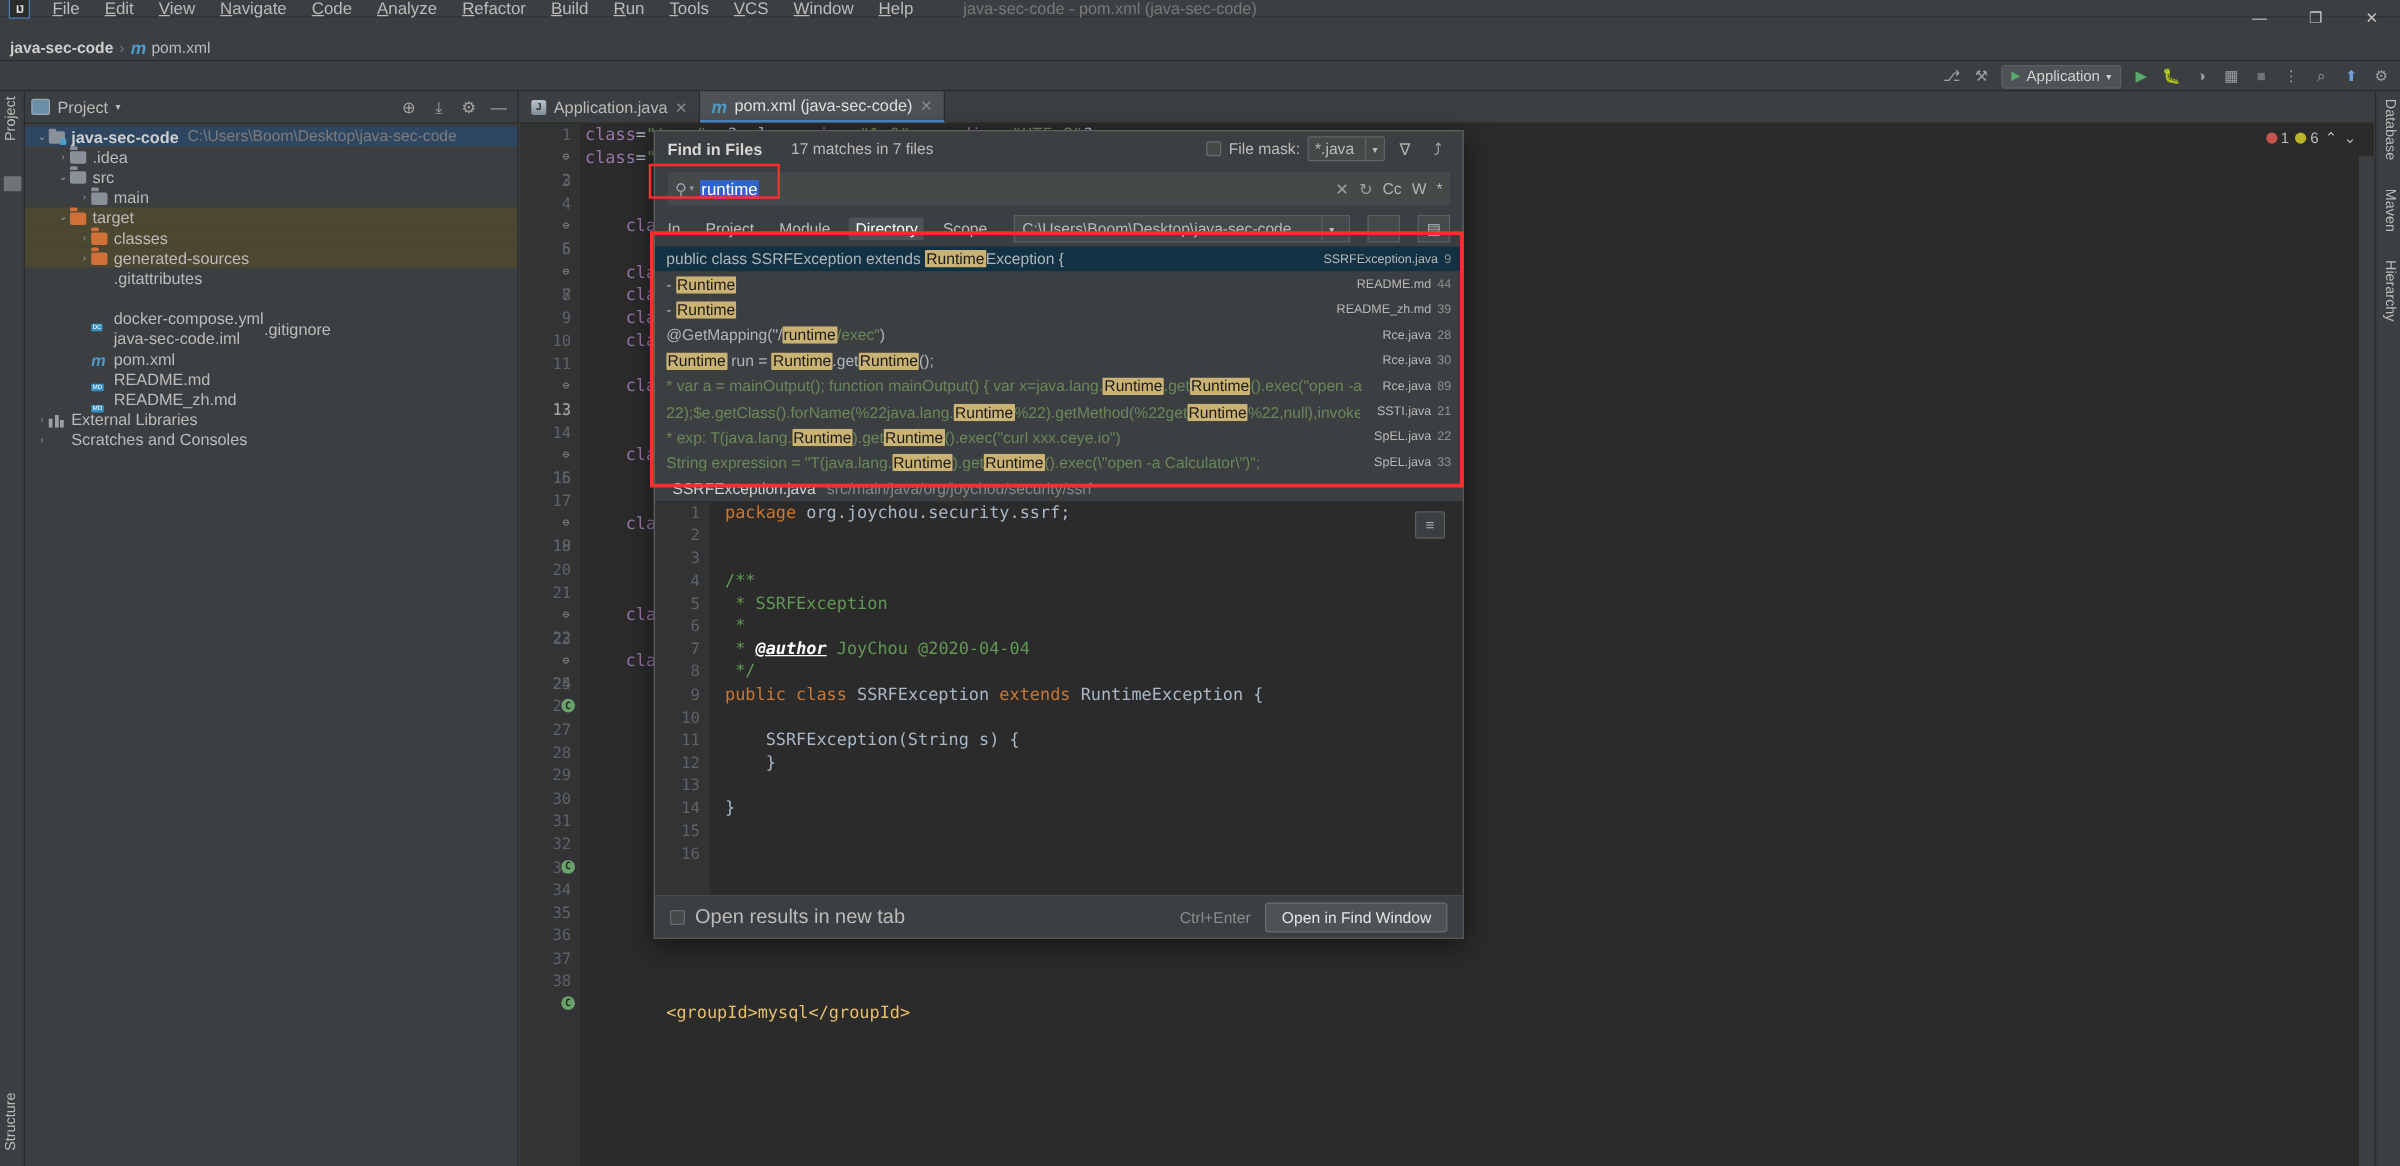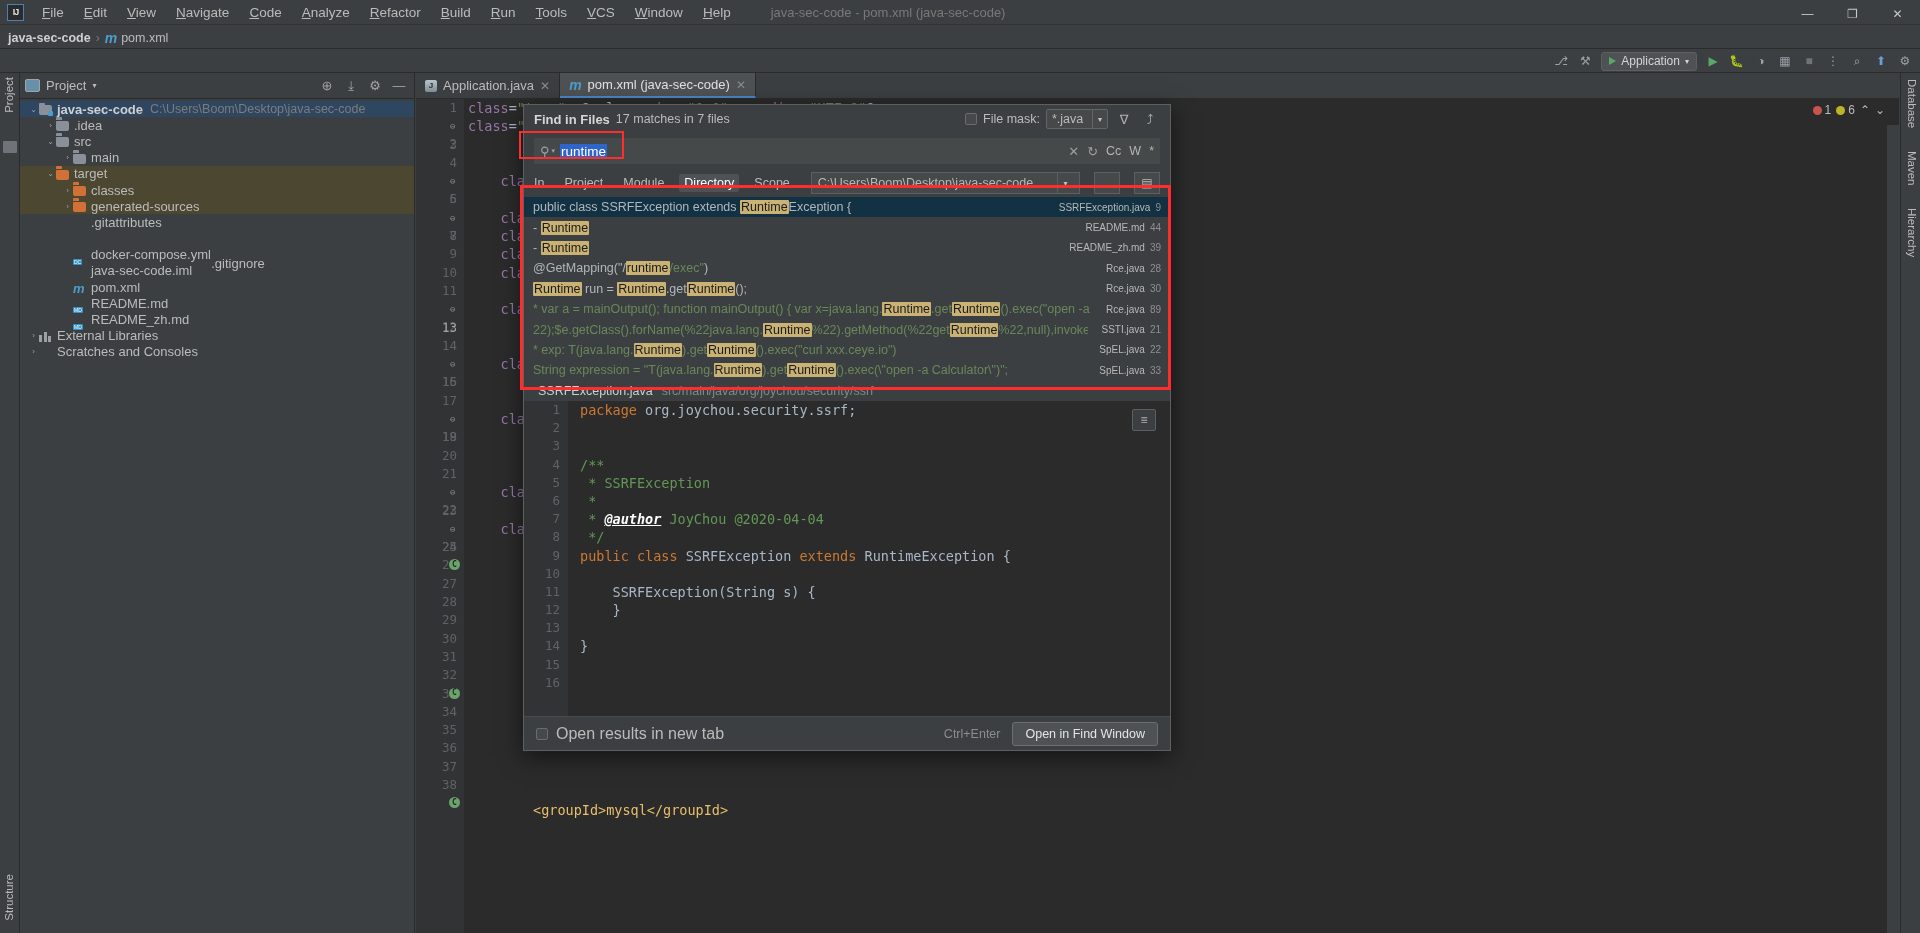--- a/index.html
+++ b/index.html
@@ -8,21 +8,21 @@
     background: #3c3f41;
     font-family: "Liberation Sans", sans-serif;
     font-size: 13px;
     color: #bbbbbb;
     overflow: hidden;
   }
   .app { position: relative; width: 1920px; height: 933px; }
 
   
   .titlebar {
-    position: absolute; left: 0; top: 0; width: 1920px; height: 25px;
+    position: absolute; left: 0; top: 0; width: 1920px; height: 14px;
     background: #3c3f41; display: flex; align-items: center;
     border-bottom: 1px solid #323232;
   }
   .ij-logo {
     width: 17px; height: 17px; margin: 0 8px 0 7px;
     border: 1px solid #4d7fb5; background: #2b2b2b;
     color: #dfe1e5; font-size: 9px; font-weight: bold;
     display: flex; align-items: center; justify-content: center;
     letter-spacing: -1px;
   }
@@ -232,21 +232,21 @@
     position: absolute; left: 523px; top: 104px; width: 648px; height: 647px;
     background: #3c3f41; border: 1px solid #5e6060;
     box-shadow: 0 6px 22px rgba(0,0,0,.55);
     display: flex; flex-direction: column;
   }
   .fd-head {
     height: 28px; display: flex; align-items: center; padding: 0 10px;
     gap: 6px;
   }
   .fd-title { font-weight: bold; font-size: 13px; color: #d6d6d6; }
-  .fd-sub { font-size: 12.5px; color: #bbbbbb; }
+  .fd-sub { font-size: 12.5px; color: #bbbbbb; margin-left: 17px; }
   .fd-head-right {
     margin-left: auto; display: flex; align-items: center; gap: 6px;
   }
   .chk {
     width: 12px; height: 12px; border: 1px solid #6b6b6b; background: #45494a;
     border-radius: 2px;
   }
   .mask-label { font-size: 12.5px; color: #bbbbbb; }
   .mask-combo {
     display: flex; align-items: center; width: 62px; height: 20px;

